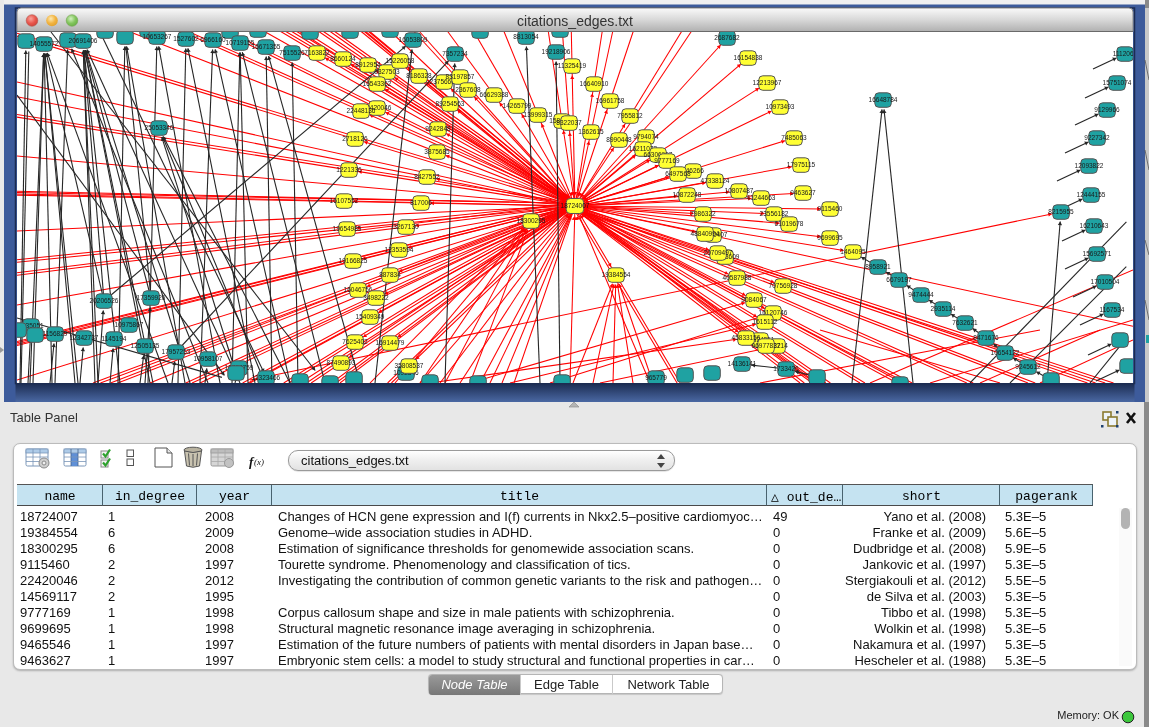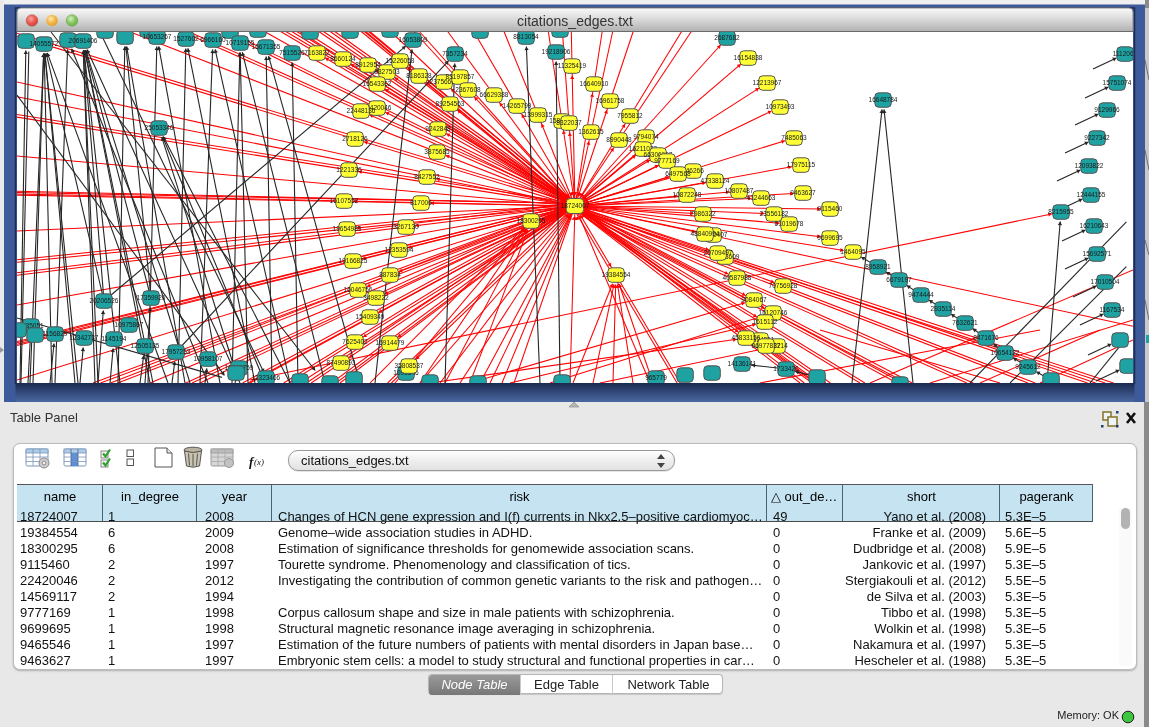--- a/index.html
+++ b/index.html
@@ -1,19 +1,19 @@
 <!DOCTYPE html>
 <html><head><meta charset="utf-8"><style>
 *{margin:0;padding:0;box-sizing:border-box;}
 body{width:1149px;height:727px;font-family:"Liberation Sans",sans-serif;background:#e8e8e8;overflow:hidden;position:relative;}
 #graph{position:absolute;top:0;left:0;}
 #panel{position:absolute;top:402px;left:0;width:1149px;height:325px;background:#e8e8e8;}
 #paneltitle{position:absolute;left:10px;top:410px;font-size:13px;color:#333;}
 #card{position:absolute;left:13px;top:443px;width:1124px;height:227px;background:#fff;border:1px solid #bbb;border-radius:7px;box-shadow:0 1px 2px rgba(0,0,0,0.25);}
-.thead{position:absolute;top:484px;height:38px;background:#c5e3f1;border-top:1px solid #555;border-bottom:1px solid #4a4a4a;}
+.thead{position:absolute;top:484px;height:22px;background:#c5e3f1;border-top:1px solid #555;border-bottom:1px solid #4a4a4a;font-family:Liberation Mono, monospace;}
 .thead span{position:absolute;top:4px;font-size:13px;color:#000;text-align:center;}
 .thead{border-right:1px solid #49636f;}
 .trow{position:absolute;left:0;width:1149px;height:16px;font-size:13px;color:#111;}
 .trow span{position:absolute;white-space:nowrap;overflow:hidden;}
 #tabs{position:absolute;left:428px;top:674px;width:295px;height:20px;border:1px solid #b5b5b5;border-radius:4px;background:#fff;font-size:13px;box-shadow:0 0.5px 1px rgba(0,0,0,0.15);}
 #tabs .seg{position:absolute;top:0;height:20px;line-height:19px;text-align:center;color:#222;}
 #memory{position:absolute;right:30px;top:709px;font-size:11px;color:#222;}
 </style></head><body>
 <div id="graph"><svg width="1149" height="402" viewBox="0 0 1149 402" font-family="Liberation Sans, sans-serif">
 <defs>
@@ -926,21 +926,21 @@
 <div class="thead" style="left:17px;width:86px;">
     <span style="left:0;width:86px;">name</span>
   </div>
 <div class="thead" style="left:103px;width:94px;">
     <span style="left:0;width:94px;">in_degree</span>
   </div>
 <div class="thead" style="left:197px;width:75px;">
     <span style="left:0;width:75px;">year</span>
   </div>
 <div class="thead" style="left:272px;width:495px;">
-    <span style="left:0;width:495px;">risk</span>
+    <span style="left:0;width:495px;">title</span>
   </div>
 <div class="thead" style="left:767px;width:76px;">
     <span style="left:4px;width:72px;text-align:left;">△ out_de…</span>
   </div>
 <div class="thead" style="left:843px;width:157px;">
     <span style="left:0;width:157px;">short</span>
   </div>
 <div class="thead" style="left:1000px;width:93px;">
     <span style="left:0;width:93px;">pagerank</span>
   </div>
@@ -985,21 +985,21 @@
     <span style="left:108px;">2</span>
     <span style="left:205px;">2012</span>
 <span style="left:278px;">Investigating the contribution of common genetic variants to the risk and pathogen…</span>
     <span style="left:773px;">0</span>
 <span style="left:843px;width:150px;text-align:right;padding-right:7px;">Stergiakouli et al. (2012)</span>
     <span style="left:1005px;">5.5E–5</span>
 </div>
 <div class="trow" style="top:589px;">
 <span style="left:20px;">14569117</span>
     <span style="left:108px;">2</span>
-    <span style="left:205px;">1994</span>
+    <span style="left:205px;">1995</span>
     <span style="left:773px;">0</span>
 <span style="left:843px;width:150px;text-align:right;padding-right:7px;">de Silva et al. (2003)</span>
     <span style="left:1005px;">5.3E–5</span>
 </div>
 <div class="trow" style="top:605px;">
 <span style="left:20px;">9777169</span>
     <span style="left:108px;">1</span>
     <span style="left:205px;">1998</span>
 <span style="left:278px;">Corpus callosum shape and size in male patients with schizophrenia.</span>
     <span style="left:773px;">0</span>

